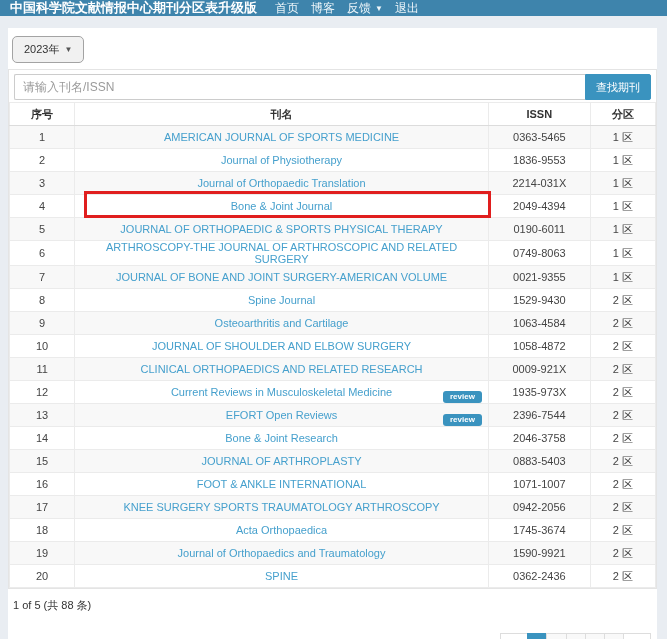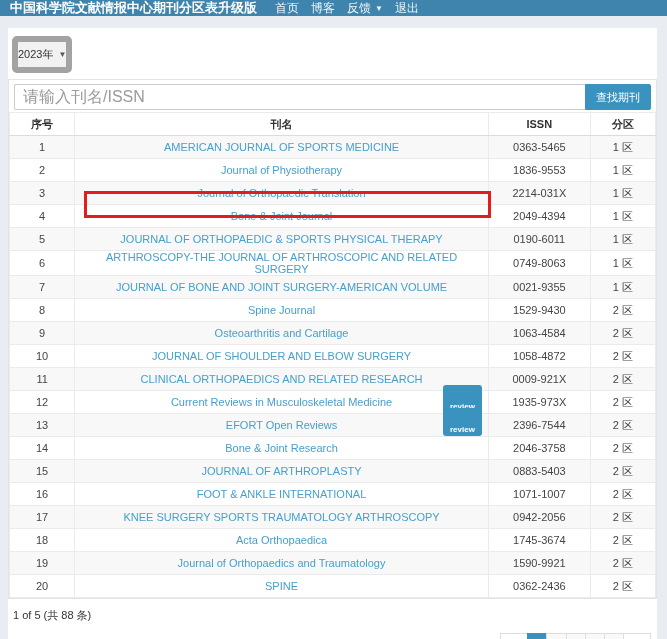--- a/index.html
+++ b/index.html
@@ -27,35 +27,35 @@
   .nav-item{color:#eef6fa;font-size:12px;margin-left:12px;cursor:pointer;white-space:nowrap;display:flex;align-items:center;}
   .nav-caret{font-size:8px;margin-left:4px;color:#eef6fa;}
   
   .content{
     position:absolute;left:8px;top:28px;width:649px;height:630px;
     background:#fff;padding-top:8px;
   }
   
   .year-btn{
     display:inline-flex;align-items:center;margin-left:4px;
-    padding:5px 0;background:#f1f1f1;border:6px solid #a3a3a3;
+    padding:5px 11px;background:#f1f1f1;border:1px solid #a3a3a3;
     border-radius:5px;font-size:11px;color:#333;cursor:pointer;
   }
   .year-caret{font-size:8px;margin-left:5px;color:#555;}
   
   .panel{margin-top:6px;border:1px solid #e4e4e4;background:#fff;}
   .panel-heading{
     padding:10px 7px 9px;font-size:13px;color:#3f3f3f;
     border-bottom:1px solid #ededed;
   }
   
   .search-row{display:flex;margin:4px 5px 2px;}
   .search-input{
     flex:1;height:26px;border:1px solid #ccc;border-right:none;
-    padding:12px 8px;font-size:16px;color:#ec4899;border-radius:2px 0 0 2px;outline:none;
+    padding:12px 8px;font-size:12px;color:#ec4899;border-radius:2px 0 0 2px;outline:none;
   }
   .search-input::placeholder{color:#9a9a9a;}
   .search-btn{
     height:26px;padding:0 10px;background:var(--accent);color:#fff;
     border:1px solid var(--accent);font-size:11px;border-radius:0 2px 2px 0;cursor:pointer;
     font-family:inherit;
   }
   
   table{width:100%;border-collapse:collapse;font-size:11px;margin-top:2px;}
   th,td{
@@ -66,21 +66,21 @@
   tbody tr:nth-child(odd) td{background:#f8f8f8;}
   tbody tr:nth-child(even) td{background:#fff;}
   .c-no{width:64px;}
   .c-name{width:406px;position:relative;}
   .c-issn{width:100px;}
   .c-zone{width:64px;}
   .jlink{color:var(--link);cursor:pointer;}
   .review-badge{
     position:absolute;right:6px;bottom:0px;
     background:var(--accent);color:#fff;font-size:8px;font-weight:bold;
-    padding:17px 7px 2px;border-radius:3px;line-height:9px;
+    padding:1px 7px 2px;border-radius:3px;line-height:9px;
   }
   
   .footer-info{font-size:11px;color:#333;margin:9px 5px;}
   
   .pagination{position:absolute;right:16px;top:633px;display:flex;}
   .page-btn{
     min-width:20px;height:24px;border:1px solid #ddd;background:#f9f9f9;
     color:var(--link);font-size:11px;display:flex;align-items:center;justify-content:center;
     padding:0 6px;margin-left:-1px;cursor:pointer;
   }

